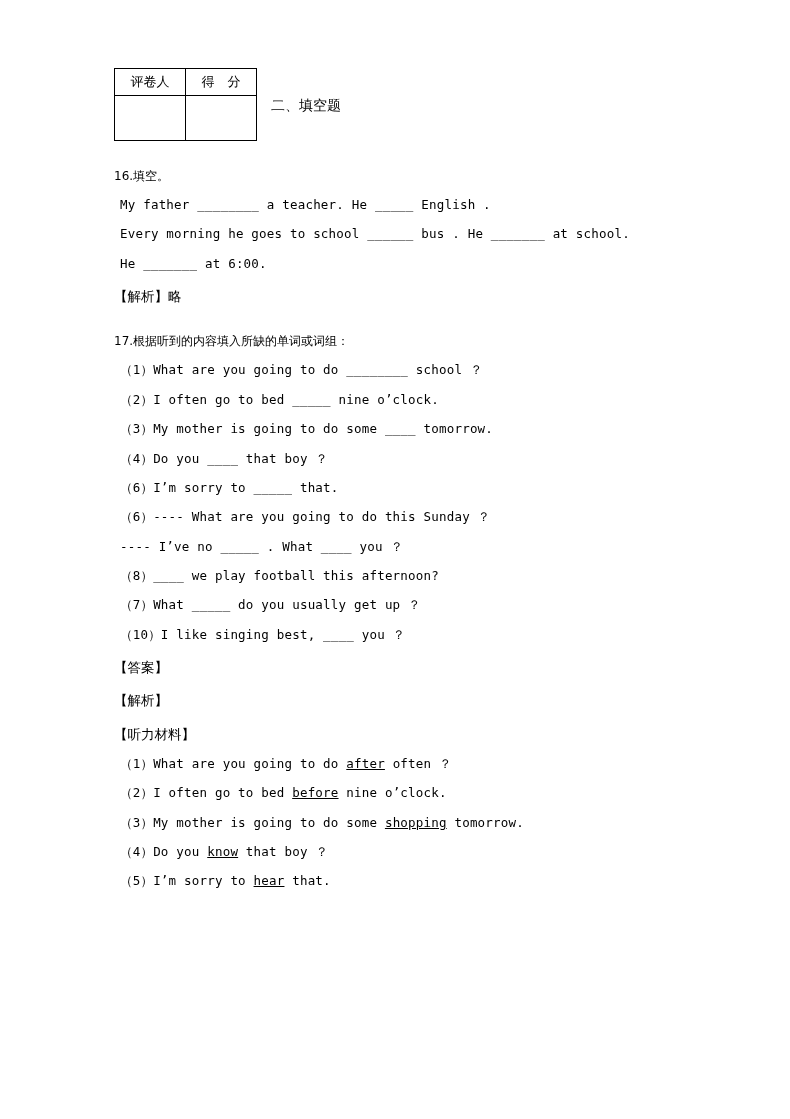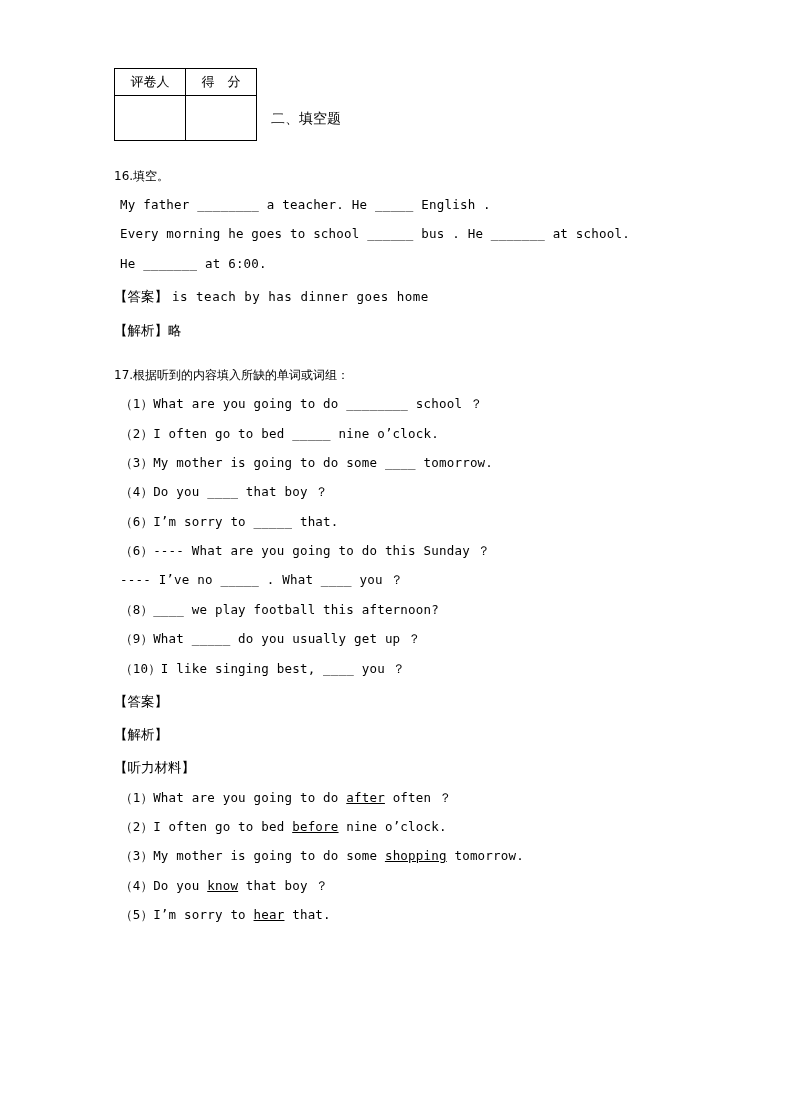--- a/index.html
+++ b/index.html
@@ -47,21 +47,21 @@
     height: 26px;
     padding: 0 2px;
   }
   table.grader td.c1 { width: 66px; }
   table.grader td.c2 { width: 66px; }
   table.grader tr.body td { height: 44px; }
   .section-title {
     font-family: "DejaVu Sans", sans-serif;
     font-size: 14px;
     margin-left: 14px;
-    margin-top: 42px;
+    margin-top: 29px;
     white-space: nowrap;
   }
 
   
   .q-head {
     font-family: "DejaVu Sans", sans-serif;
     font-size: 12px;
     margin-top: 26px;
     margin-bottom: 4px;
     line-height: 1.5;
@@ -112,33 +112,32 @@
       </tbody>
         </table>
       <div class="section-title">二、填空题</div>
     </div>
 
     <div class="q-head">16.填空。</div>
     <div class="line">My father ________ a teacher. He _____ English .</div>
     <div class="line">Every morning he goes to school ______ bus . He _______ at school.</div>
     <div class="line">He _______ at 6:00.</div>
 
-    <div class="tag"><span>【答案】</span><span class="ans">is  teach  by  has dinner  goes home</span></div>
     <div class="tag"><span>【解析】</span><span>略</span></div>
 
     <div class="q-head">17.根据听到的内容填入所缺的单词或词组：</div>
     <div class="line">（1）What are you going to do ________ school ？</div>
     <div class="line">（2）I often go to bed _____ nine o’clock.</div>
     <div class="line">（3）My mother is going to do some ____ tomorrow.</div>
     <div class="line">（4）Do you ____ that boy ？</div>
     <div class="line">（6）I’m sorry to _____ that.</div>
     <div class="line">（6）---- What are you going to do this Sunday ？</div>
     <div class="line">---- I’ve no _____ . What ____ you ？</div>
     <div class="line">（8）____ we play football this afternoon?</div>
-    <div class="line">（9）What _____ do you usually get up ？</div>
+    <div class="line">（7）What _____ do you usually get up ？</div>
     <div class="line">（10）I like singing best, ____ you ？</div>
 
     <div class="tag">【答案】</div>
     <div class="tag">【解析】</div>
     <div class="tag">【听力材料】</div>
 
     <div class="line"><span class="sp">（1）What are you going to do </span><span class="u">after</span><span class="sp"> often ？</span></div>
     <div class="line"><span class="sp">（2）I often go to bed </span><span class="u">before</span><span class="sp"> nine o’clock.</span></div>
     <div class="line"><span class="sp">（3）My mother is going to do some </span><span class="u">shopping</span><span class="sp"> tomorrow.</span></div>
     <div class="line"><span class="sp">（4）Do you </span><span class="u">know</span><span class="sp"> that boy ？</span></div>

